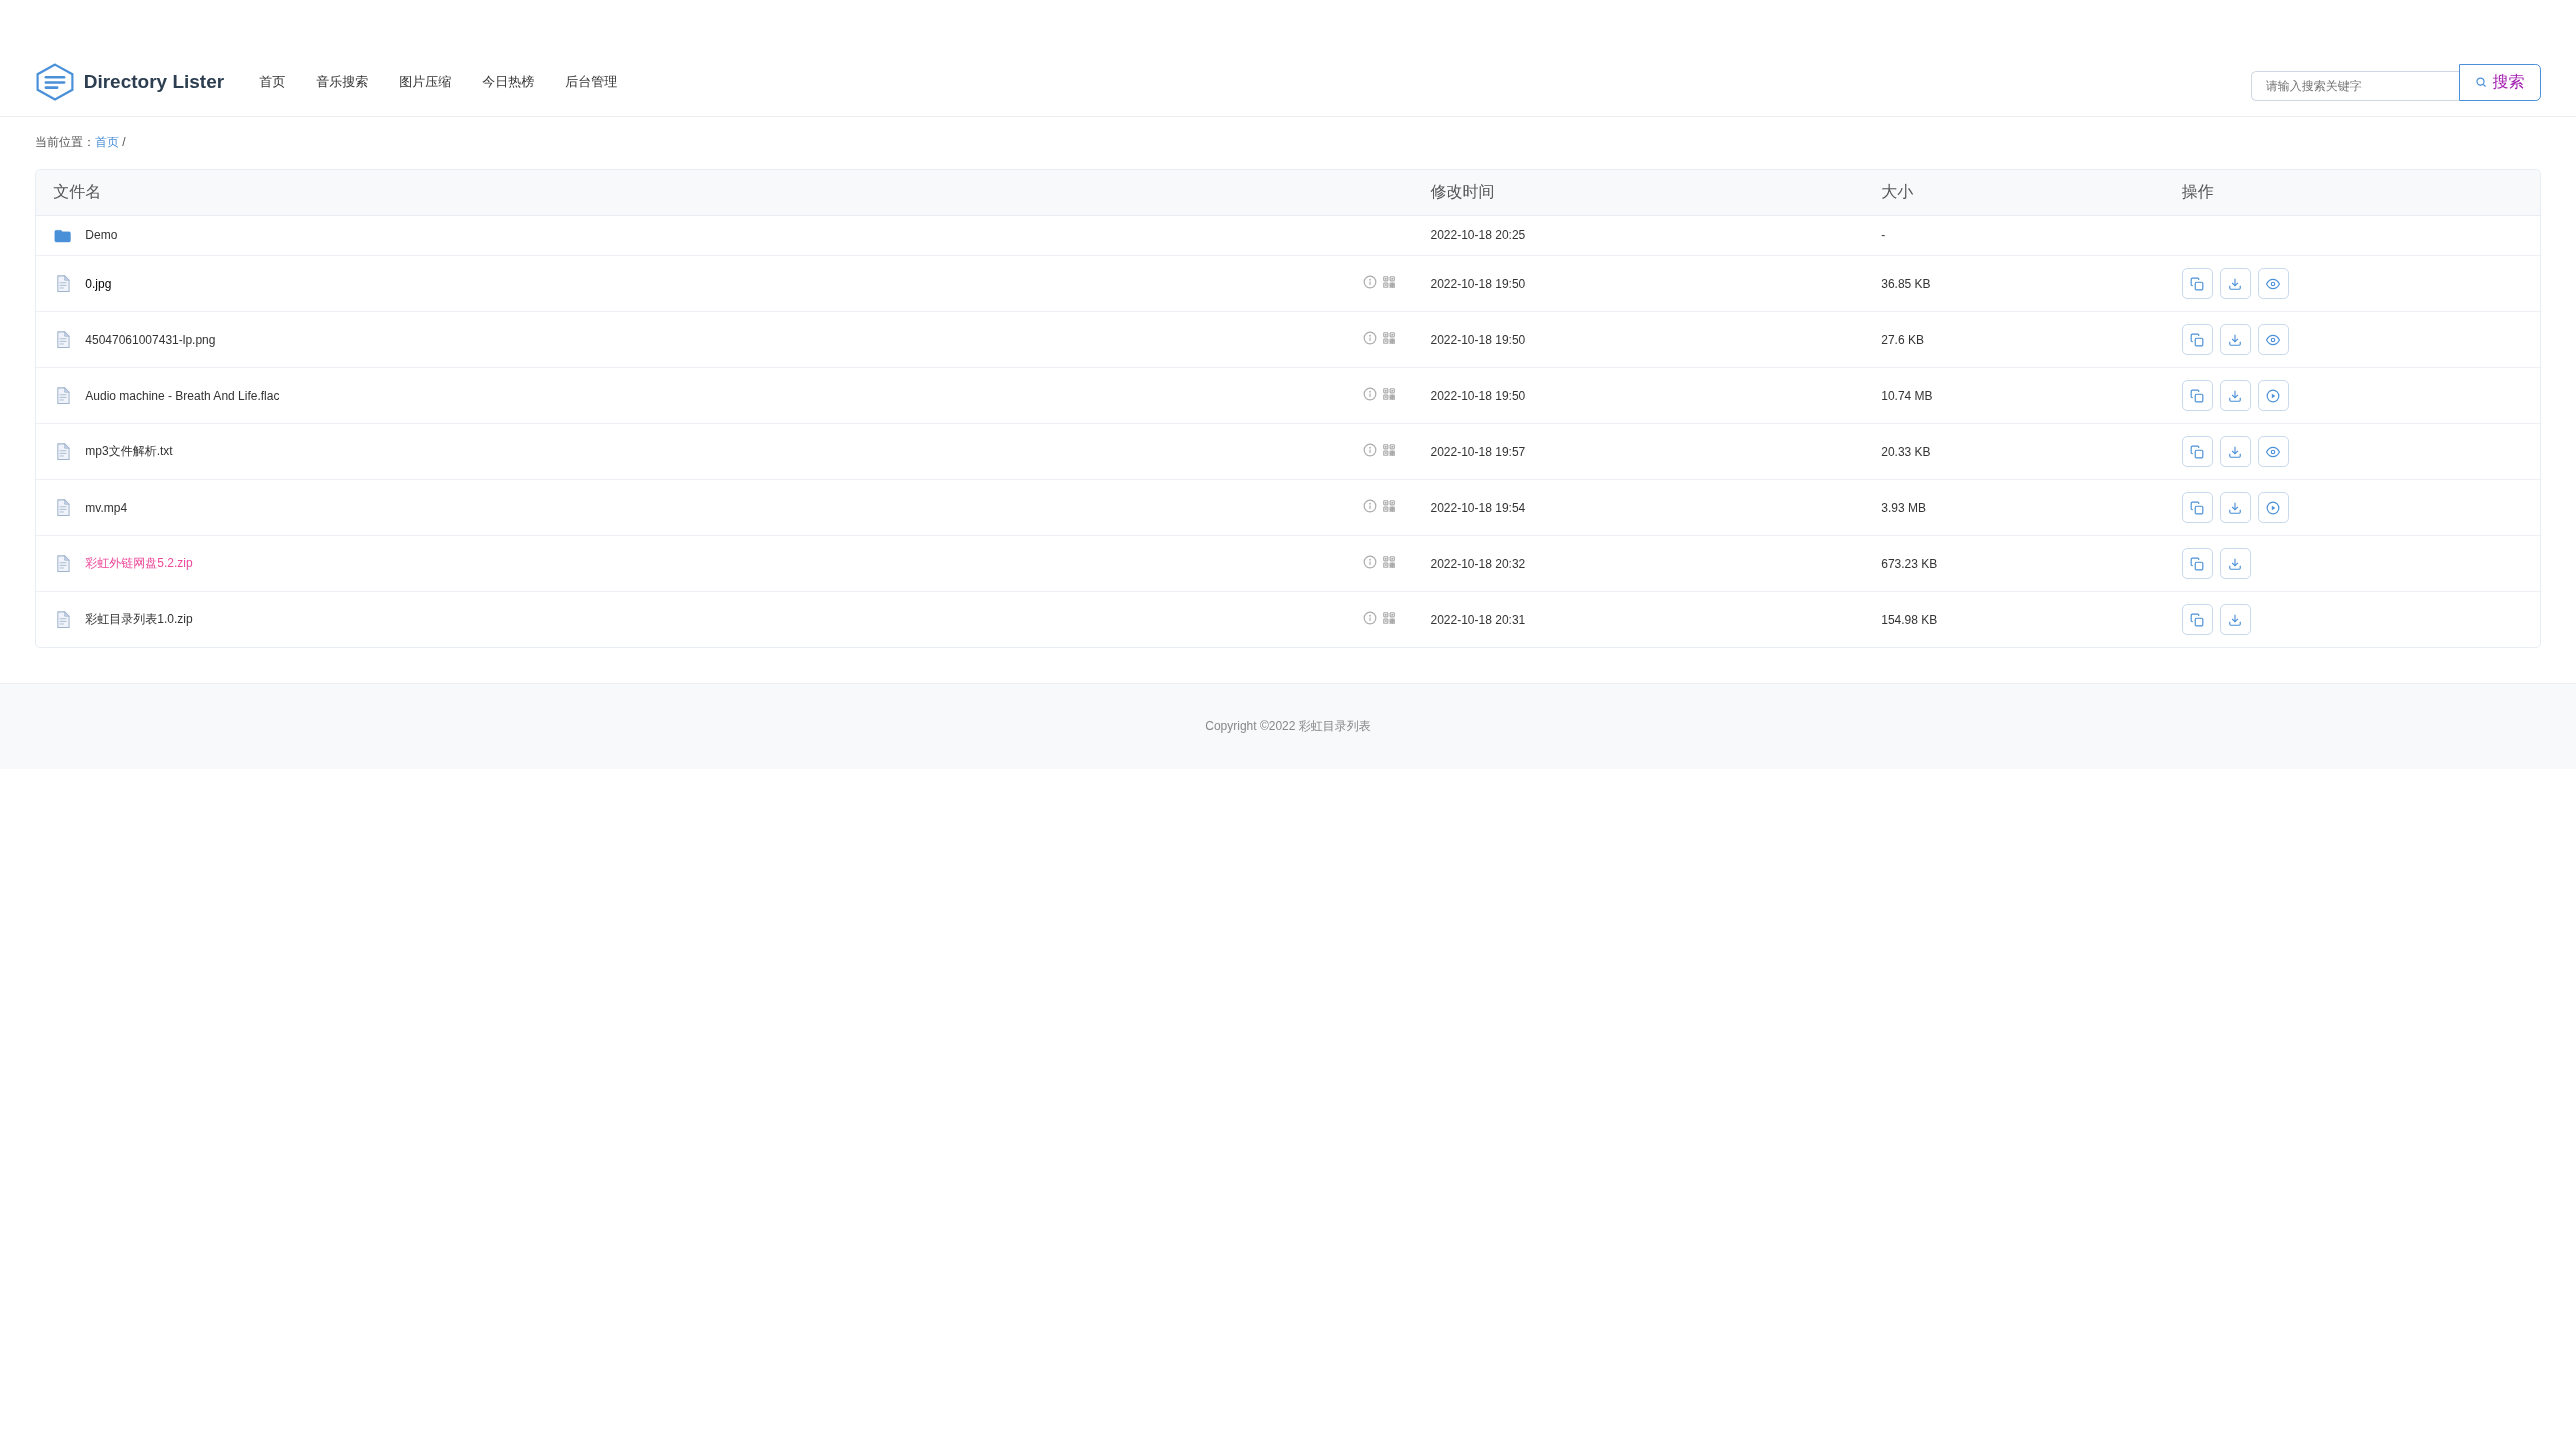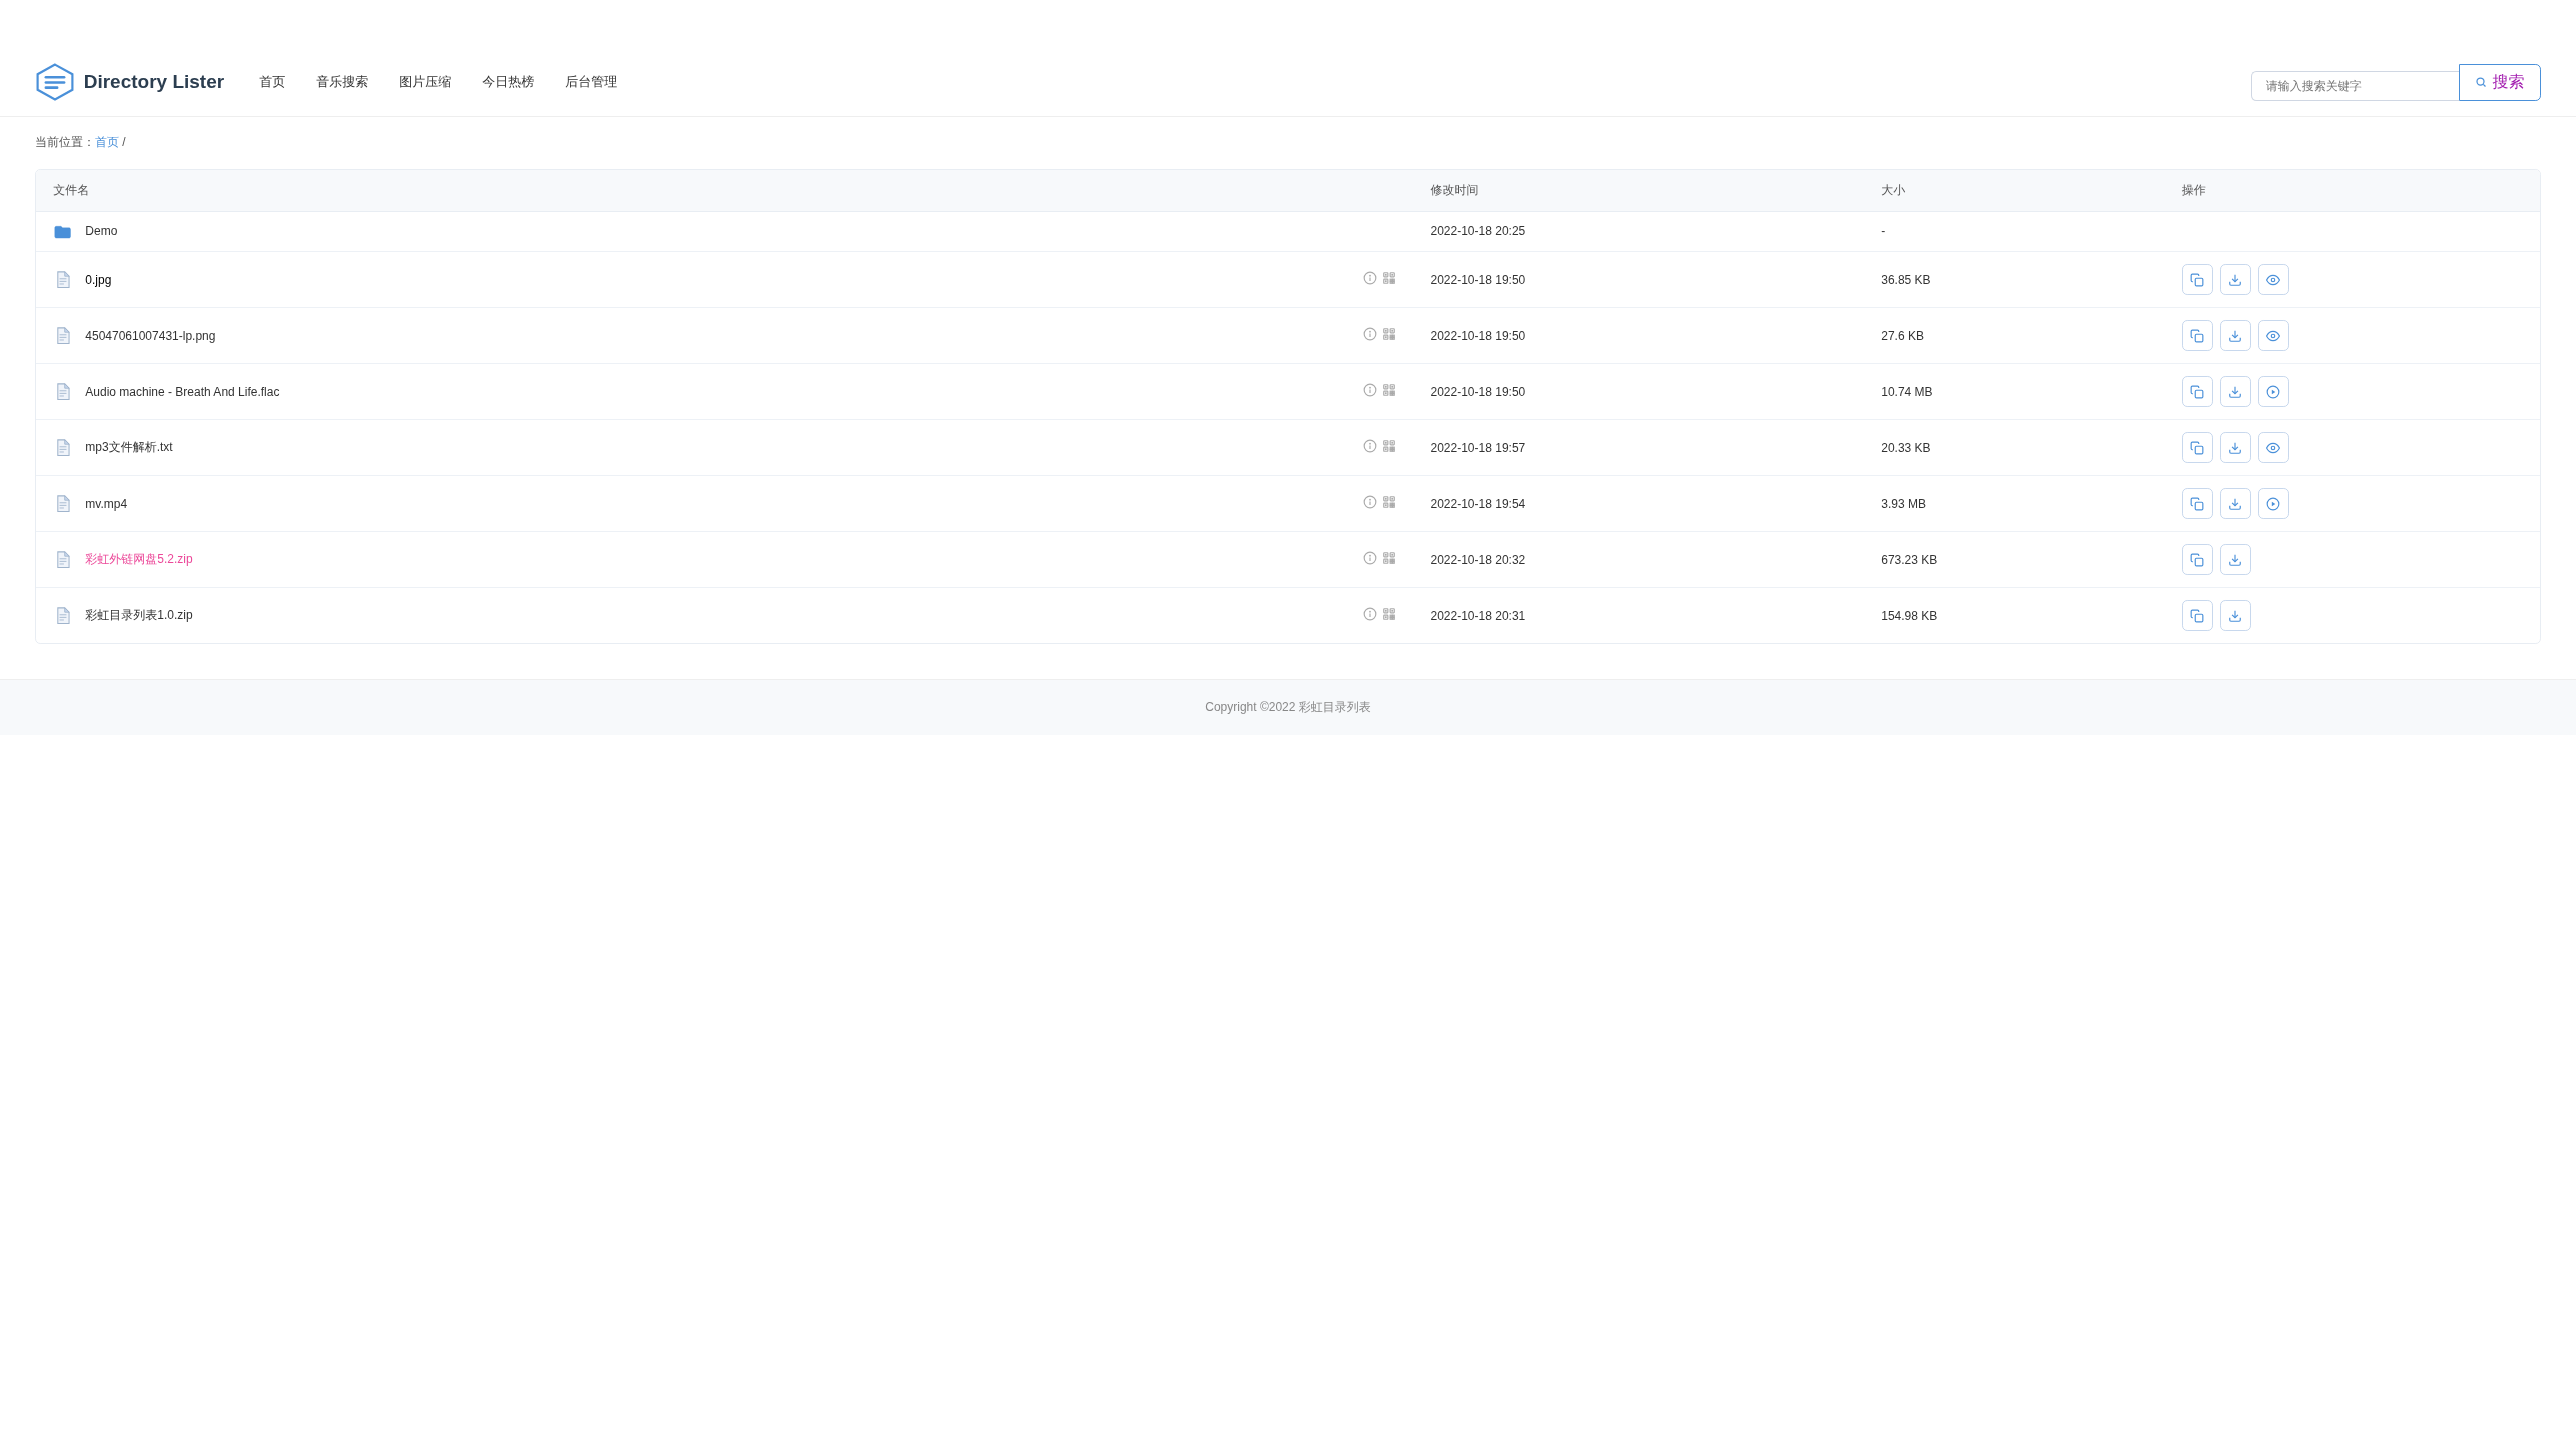--- a/index.html
+++ b/index.html
@@ -97,21 +97,21 @@
     }
     .table thead tr {
       background: #f7f9fb;
       border-bottom: 0.9px solid #e8edf3;
     }
     .table thead th {
       padding: 12px 17.3px;
       text-align: left;
       font-weight: 500;
       color: #555;
-      font-size: 12px;
+      font-size: 16px;
     }
     .table tbody tr {
       border-bottom: 0.9px solid #edf1f6;
     }
     .table tbody tr:last-child {
       border-bottom: none;
     }
     .table tbody td {
       padding: 12px 17.3px;
       font-size: 12px;
@@ -174,21 +174,21 @@
       cursor: pointer;
       color: #4a90d9;
       font-size: 13px;
     }
 
     
     .footer {
       background: #f7f9fb;
       border-top: 0.9px solid #eee;
       text-align: center;
-      padding: 19px;
+      padding: 34px;
       font-size: 12px;
       color: #888;
       margin-top: 35px;
     }
   </style>
 </head>
 <body>
 
 <header class="header">
   <div class="logo-area">

